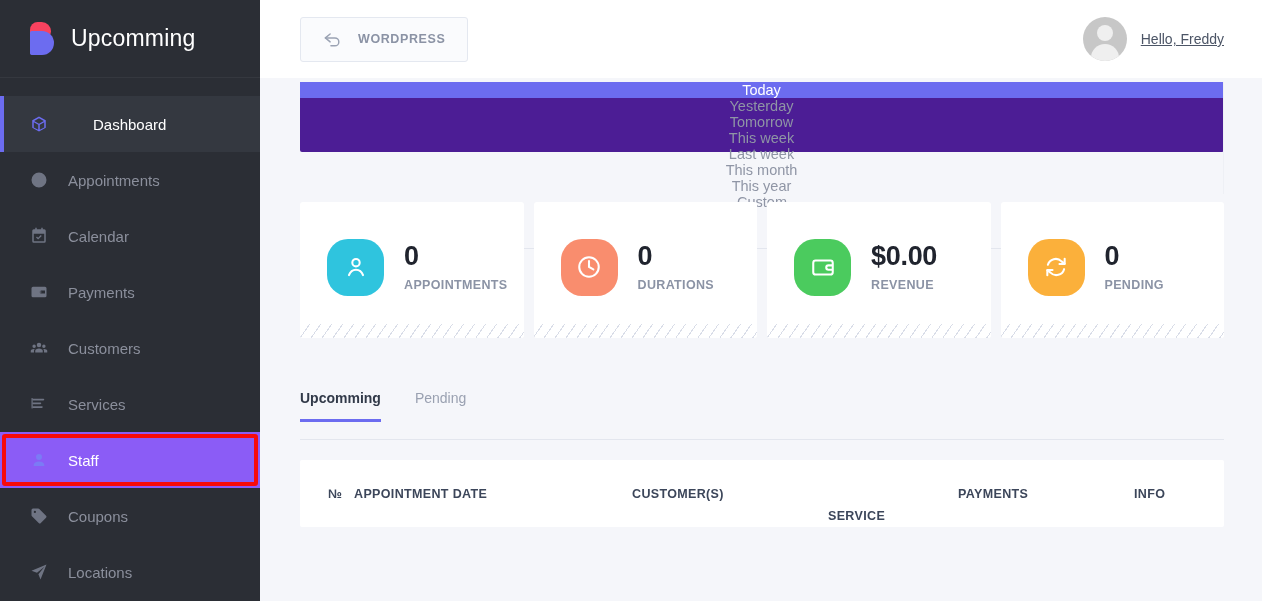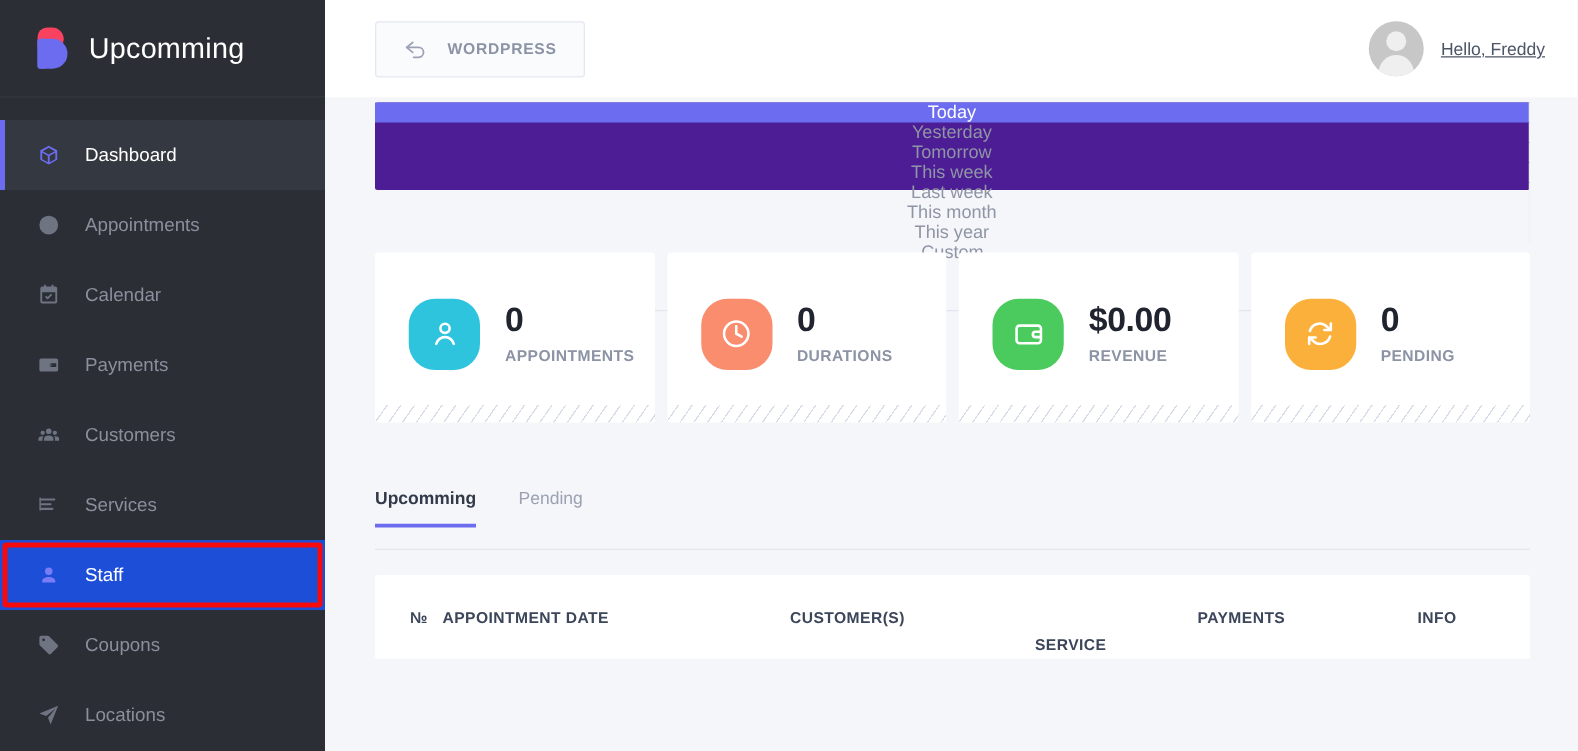--- a/index.html
+++ b/index.html
@@ -85,29 +85,30 @@
     margin-right: 18px;
     display: flex;
     align-items: center;
     justify-content: center;
     flex: none;
   }
   .nav-item .ico svg { width: 18px; height: 18px; display: block; }
   .nav-item.active {
     background: #343840;
     color: #ffffff;
+    gap: 25px;
   }
   .nav-item.active:before {
     content: "";
     position: absolute;
     left: 0; top: 0;
     width: 4px; height: 100%;
     background: #6c6cf0;
   }
-  .nav-item.marked { background: #1d4ed8; color: #ffffff; }
+  .nav-item.marked { background: #8b5cf6; color: #ffffff; }
 
   
   #staff-highlight {
     position: absolute;
     left: 2px;
     top: 434px;
     width: 256px;
     height: 52px;
     border: 4px solid #f80a0a;
     border-radius: 3px;
@@ -126,21 +127,21 @@
   
   #header {
     position: absolute;
     left: 260px; top: 0;
     width: 1002px;
     height: 78px;
     background: #ffffff;
     display: flex;
     align-items: center;
     justify-content: space-between;
-    padding: 0 26px 0 40px;
+    padding: 0 38px 0 40px;
   }
   #wp-button {
     display: flex;
     align-items: center;
     gap: 16px;
     height: 45px;
     padding: 0 22px;
     border: 1px solid #e4e8f0;
     border-radius: 3px;
     background: #fafbfd;

